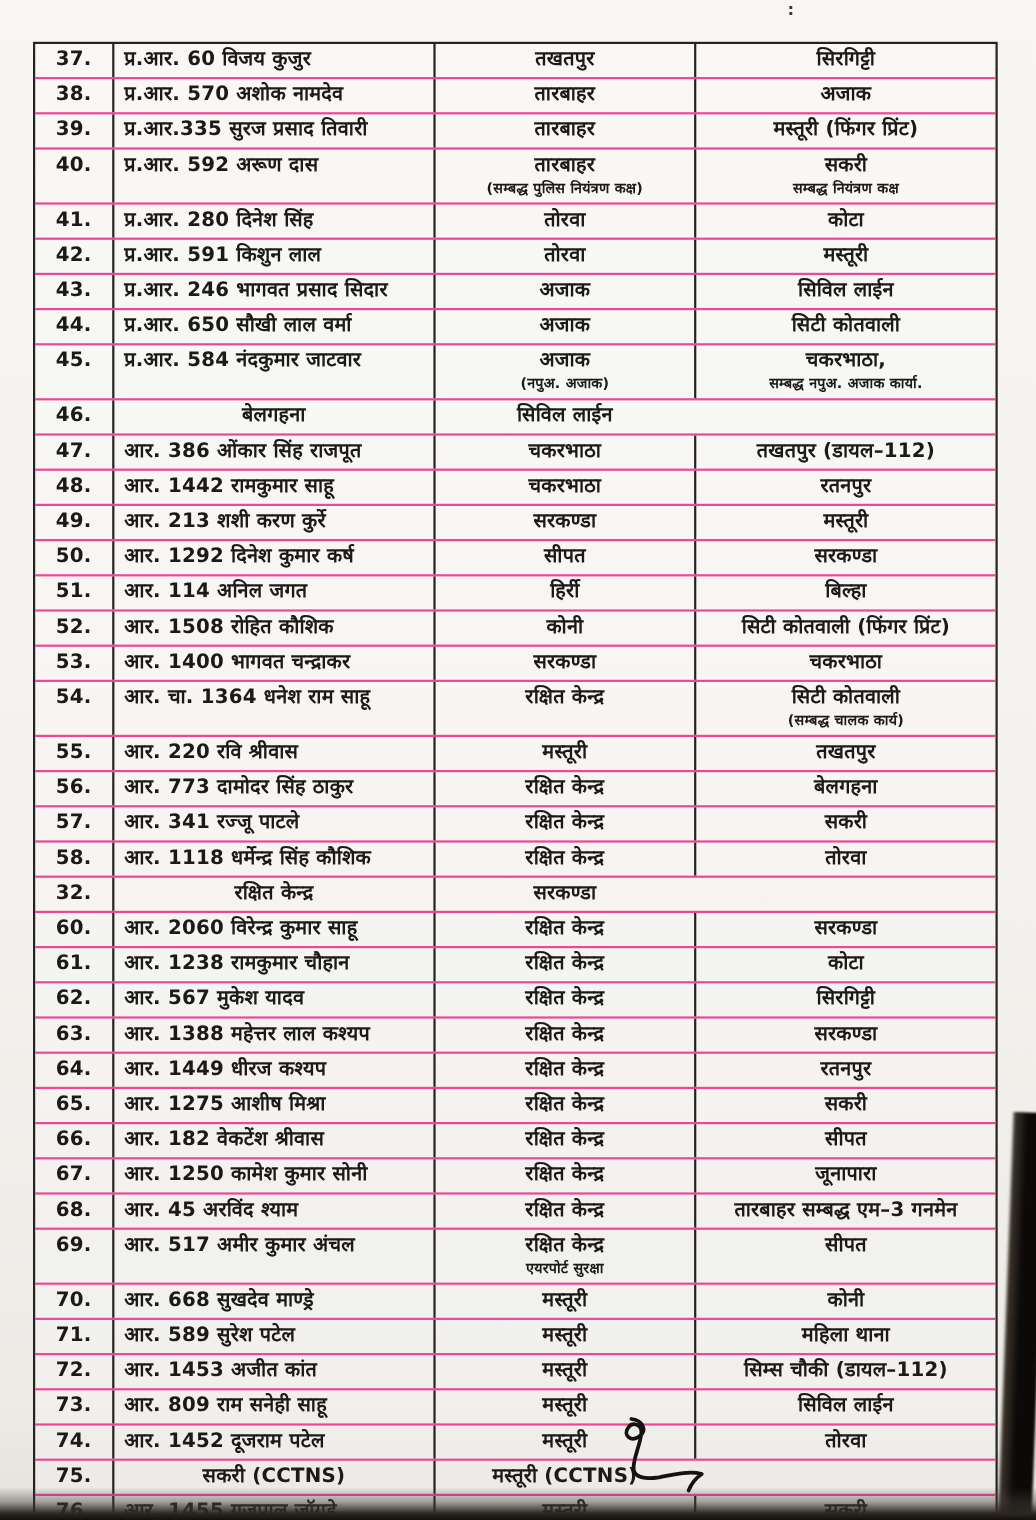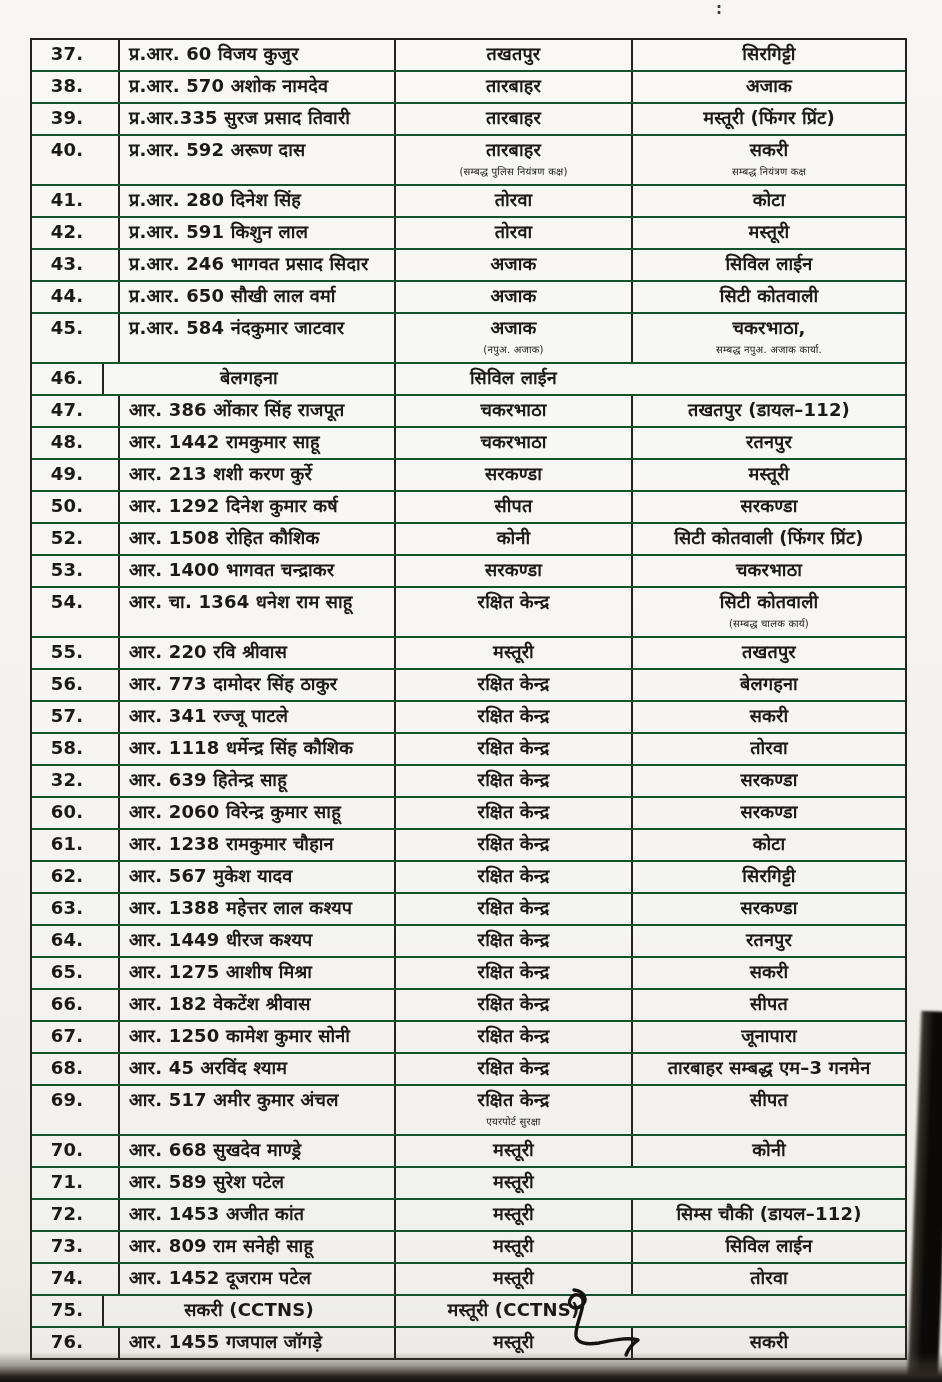--- a/index.html
+++ b/index.html
@@ -15,32 +15,32 @@
   }
   .scan-table{
     position:absolute;left:30px;top:38px;width:873px;
     border:2px solid #26231f;
     background:rgba(255,255,255,0.25);
   }
   .trow{
     display:grid;
     grid-template-columns:70px 292px 237px 1fr;
   }
-  .trow + .trow{border-top:2px solid #14532d;}
+  .trow + .trow{border-top:2px solid #ec4899;}
   .cell{
     border-left:2px solid #26231f;
     min-height:27px;
     padding:1px 4px 2px 4px;
     display:flex;flex-direction:column;justify-content:flex-start;align-items:center;
     text-align:center;
   }
   .cell.sn{border-left:none;align-items:center;}
-  .cell.name{align-items:flex-start;text-align:left;padding-left:9px;margin-left:16px;}
+  .cell.name{align-items:flex-start;text-align:left;padding-left:9px;}
   .ln{font-size:18px;font-weight:700;line-height:25px;letter-spacing:0.2px;white-space:nowrap;}
-  .ln.sub{font-size:10px;line-height:20px;font-weight:400;}
+  .ln.sub{font-size:13px;line-height:20px;font-weight:700;}
   .edge-shadow-right{
     position:absolute;top:1012px;right:-10px;width:32px;height:420px;
     background:linear-gradient(to left,#0c0a08 55%,#3a332b 90%,rgba(80,70,60,0));
     transform:rotate(2.2deg);transform-origin:top right;
     filter:blur(1.2px);
   }
   .edge-shadow-bottom{
     position:absolute;left:0;bottom:0;width:100%;height:30px;
     background:linear-gradient(to bottom,rgba(90,82,72,0) 0%,rgba(70,62,54,0.45) 45%,#2b2621 80%,#12100d 100%);
     filter:blur(0.6px);
@@ -246,20 +246,34 @@
         </div>
         <div class="cell from">
           <span class="ln">सीपत</span>
         </div>
         <div class="cell to">
           <span class="ln">सरकण्डा</span>
         </div>
       </div>
       <div class="trow">
         <div class="cell sn">
+          <span class="ln">51.</span>
+        </div>
+        <div class="cell name">
+          <span class="ln">आर. 114 अनिल जगत</span>
+        </div>
+        <div class="cell from">
+          <span class="ln">हिर्री</span>
+        </div>
+        <div class="cell to">
+          <span class="ln">बिल्हा</span>
+        </div>
+      </div>
+      <div class="trow">
+        <div class="cell sn">
           <span class="ln">52.</span>
         </div>
         <div class="cell name">
           <span class="ln">आर. 1508 रोहित कौशिक</span>
         </div>
         <div class="cell from">
           <span class="ln">कोनी</span>
         </div>
         <div class="cell to">
           <span class="ln">सिटी कोतवाली (फिंगर प्रिंट)</span>
@@ -347,23 +361,20 @@
           <span class="ln">रक्षित केन्द्र</span>
         </div>
         <div class="cell to">
           <span class="ln">तोरवा</span>
         </div>
       </div>
       <div class="trow">
         <div class="cell sn">
           <span class="ln">32.</span>
         </div>
-        <div class="cell name">
-          <span class="ln">आर. 639  हितेन्द्र साहू</span>
-        </div>
         <div class="cell from">
           <span class="ln">रक्षित केन्द्र</span>
         </div>
         <div class="cell to">
           <span class="ln">सरकण्डा</span>
         </div>
       </div>
       <div class="trow">
         <div class="cell sn">
           <span class="ln">60.</span>
@@ -521,20 +532,23 @@
       </div>
       <div class="trow">
         <div class="cell sn">
           <span class="ln">71.</span>
         </div>
         <div class="cell name">
           <span class="ln">आर. 589 सुरेश पटेल</span>
         </div>
         <div class="cell from">
           <span class="ln">मस्तूरी</span>
+        </div>
+        <div class="cell to">
+          <span class="ln">महिला थाना</span>
         </div>
       </div>
       <div class="trow">
         <div class="cell sn">
           <span class="ln">72.</span>
         </div>
         <div class="cell name">
           <span class="ln">आर. 1453 अजीत कांत</span>
         </div>
         <div class="cell from">

